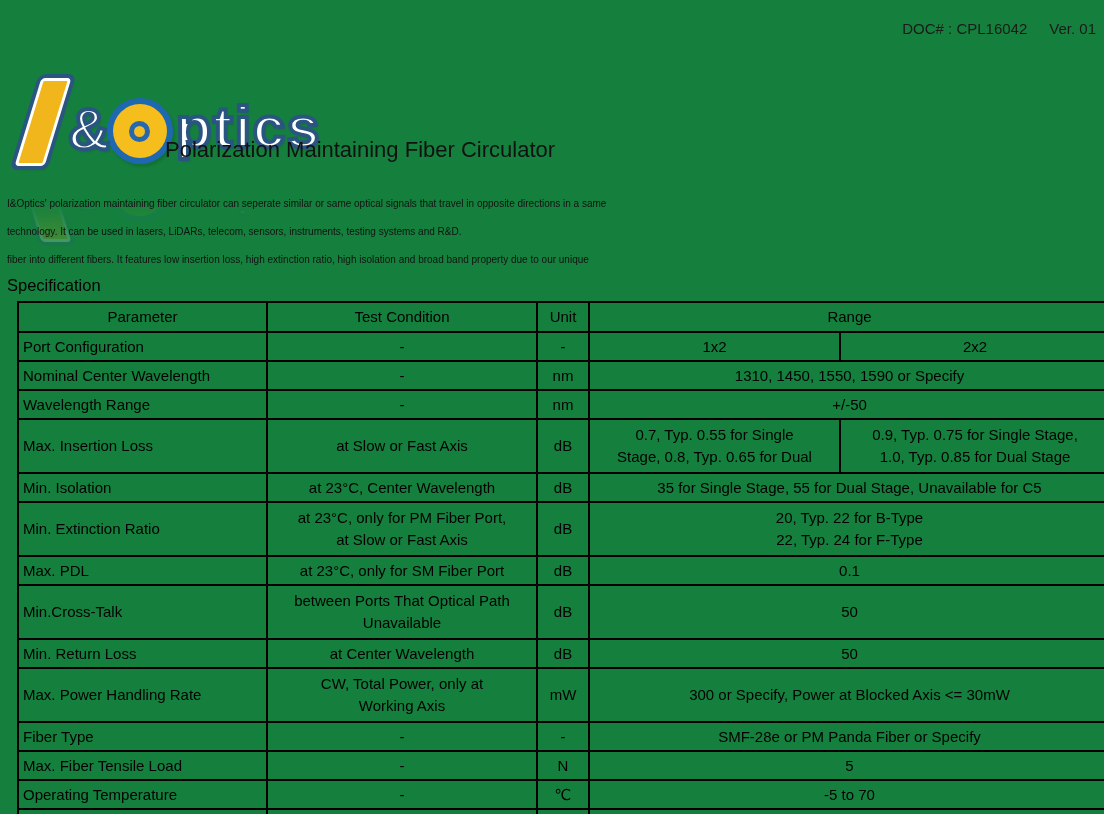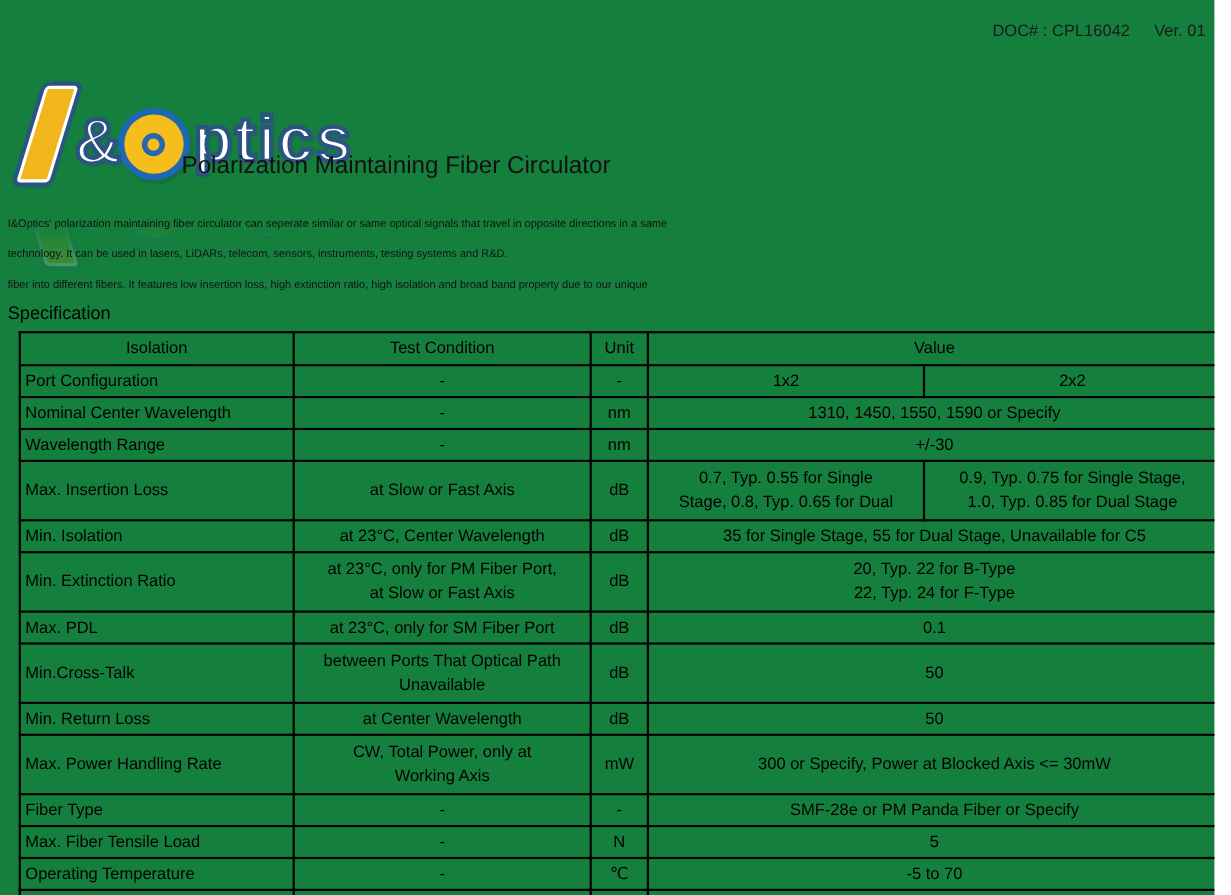--- a/index.html
+++ b/index.html
@@ -89,43 +89,43 @@
   <table class="spec">
     <colgroup>
         <col style="width:249px">
         <col style="width:270px">
         <col style="width:52px">
         <col style="width:251px">
         <col style="width:270px">
       </colgroup>
     <tbody>
       <tr>
-        <td style="height:28px">Isolation</td>
+        <td style="height:28px">Parameter</td>
         <td style="height:28px">Test Condition</td>
         <td style="height:28px">Unit</td>
-        <td colspan="2" style="height:28px">Value</td>
+        <td colspan="2" style="height:28px">Range</td>
       </tr>
       <tr>
         <td class="param">Port Configuration</td>
         <td>-</td>
         <td>-</td>
         <td>1x2</td>
         <td>2x2</td>
       </tr>
       <tr>
         <td class="param">Nominal Center Wavelength</td>
         <td>-</td>
         <td>nm</td>
         <td colspan="2">1310, 1450, 1550, 1590 or Specify</td>
       </tr>
       <tr>
         <td class="param">Wavelength Range</td>
         <td>-</td>
         <td>nm</td>
-        <td colspan="2">+/-30</td>
+        <td colspan="2">+/-50</td>
       </tr>
       <tr class="tall">
         <td class="param">Max. Insertion Loss</td>
         <td>at Slow or Fast Axis</td>
         <td>dB</td>
         <td>0.7, Typ. 0.55 for Single
 Stage, 0.8, Typ. 0.65 for Dual</td>
         <td>0.9, Typ. 0.75 for Single Stage,
 1.0, Typ. 0.85 for Dual Stage</td>
       </tr>

